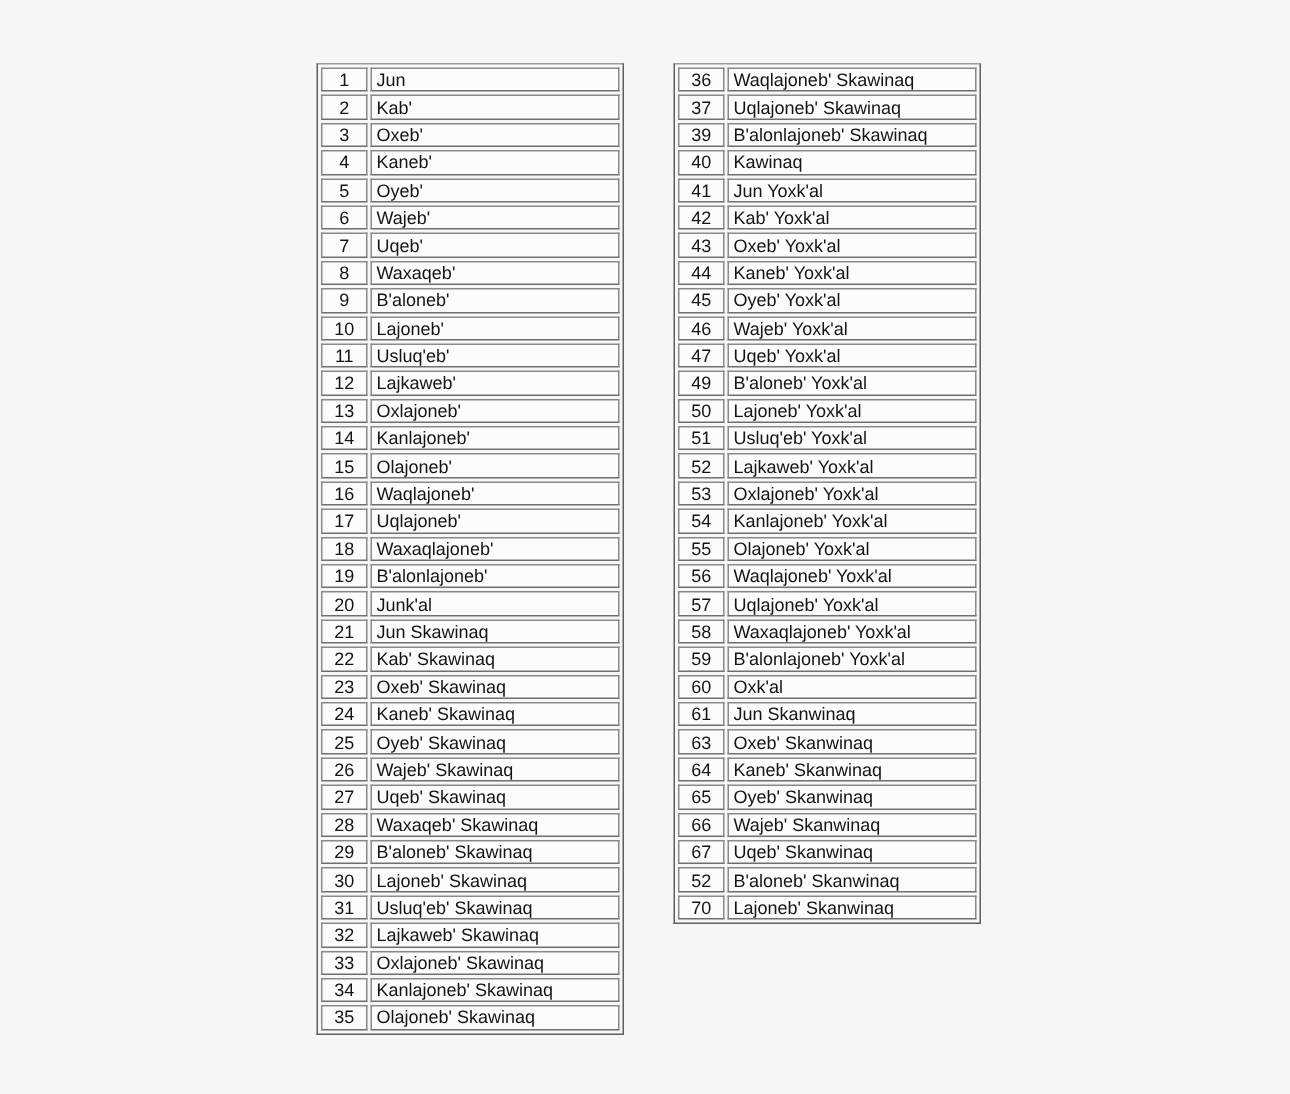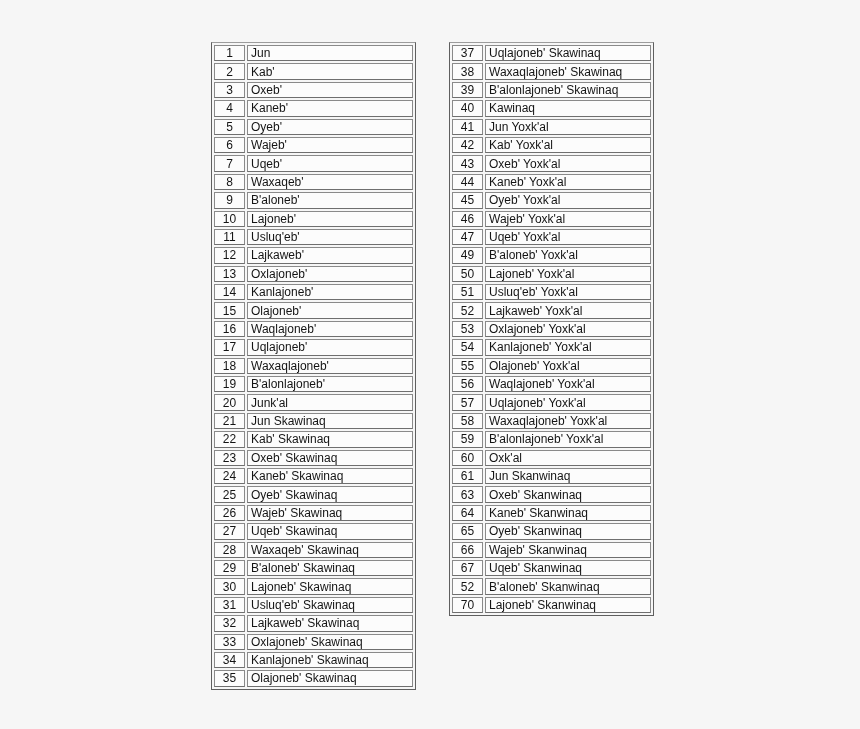--- a/index.html
+++ b/index.html
@@ -196,26 +196,26 @@
         </tr>
         <tr>
           <td class="num-cell">35</td>
           <td class="label-cell">Olajoneb' Skawinaq</td>
         </tr>
       </tbody>
   </table>
   <table class="num-table right">
     <tbody>
         <tr>
+          <td class="num-cell">36</td>
+          <td class="label-cell">Waqlajoneb' Skawinaq</td>
+        </tr>
+        <tr>
           <td class="num-cell">37</td>
           <td class="label-cell">Uqlajoneb' Skawinaq</td>
-        </tr>
-        <tr>
-          <td class="num-cell">38</td>
-          <td class="label-cell">Waxaqlajoneb' Skawinaq</td>
         </tr>
         <tr>
           <td class="num-cell">39</td>
           <td class="label-cell">B'alonlajoneb' Skawinaq</td>
         </tr>
         <tr>
           <td class="num-cell">40</td>
           <td class="label-cell">Kawinaq</td>
         </tr>
         <tr>

